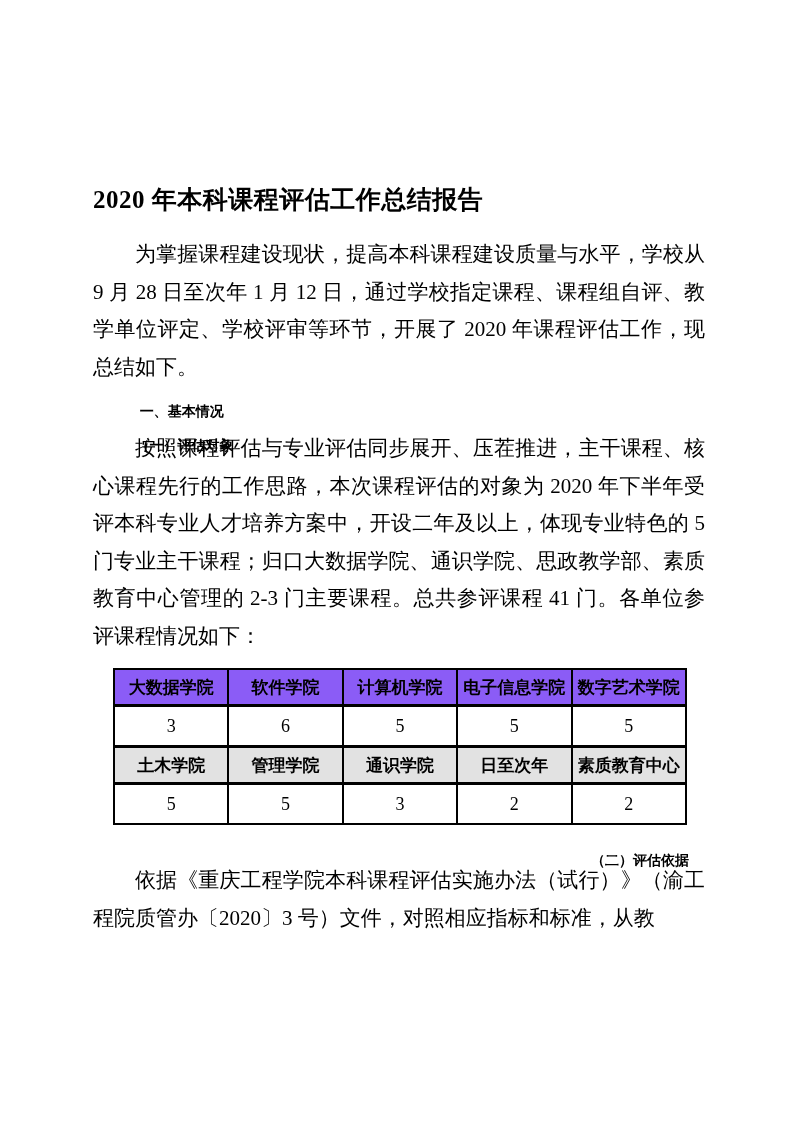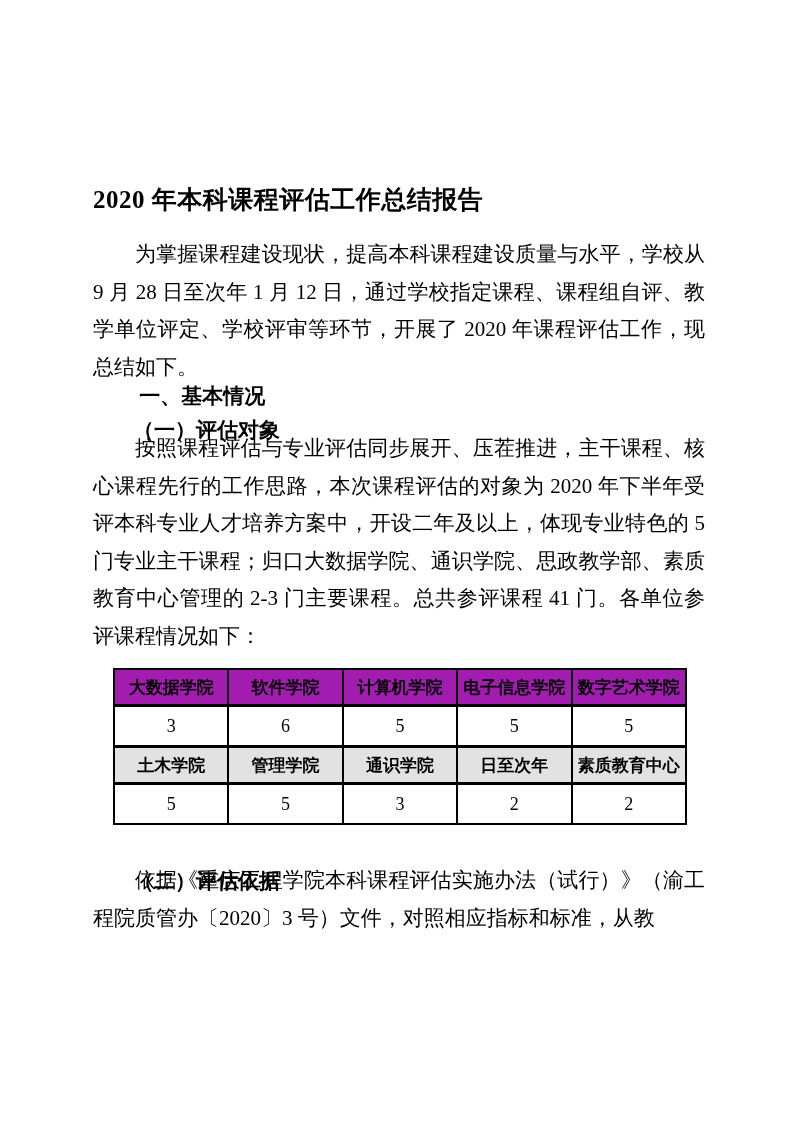--- a/index.html
+++ b/index.html
@@ -45,30 +45,30 @@
     text-indent: 2em;
     margin: 0;
   }
   .para-intro   { top: 226px; margin-top: 10px; }
   .para-scope   { top: 430px; }
   .para-basis   { top: 862px; }
   .heading {
     position: absolute;
     left: 0;
     right: 0;
-    font-size: 21px;
+    font-size: 14px;
     line-height: 37px;
     font-weight: bold;
     font-family: "Liberation Sans", "DejaVu Sans", sans-serif;
     text-indent: 2.2em;
-    margin: 0;
+    margin: 16px;
   }
   .heading-1 { top: 377px; }
   .heading-2 { top: 411px; text-indent: 1.9em; }
-  .heading-3 { top: 862px; text-indent: 1.9em; }
+  .heading-3 { top: 826px; text-indent: 1.9em; text-align: right; }
   table.course-table {
     position: absolute;
     top: 668px;
     left: 20px;
     width: 574px;
     border-collapse: collapse;
     table-layout: fixed;
   }
   table.course-table td {
     border: 2px solid #000000;
@@ -77,21 +77,21 @@
     padding: 0;
     overflow: hidden;
   }
   tr.unit-row td {
     height: 34px;
     font-family: "Liberation Sans", "DejaVu Sans", sans-serif;
     font-weight: bold;
     font-size: 17px;
     border-bottom-width: 3px;
   }
-  tr.unit-row-1 td { background: #a21caf; }
+  tr.unit-row-1 td { background: #8b5cf6; }
   tr.unit-row-2 td { background: #e2e2e2; border-top-width: 3px; }
   tr.count-row td {
     height: 38px;
     font-family: "Liberation Serif", "DejaVu Serif", serif;
     font-size: 18px;
     background: #ffffff;
   }
 </style>
 </head>
 <body>

